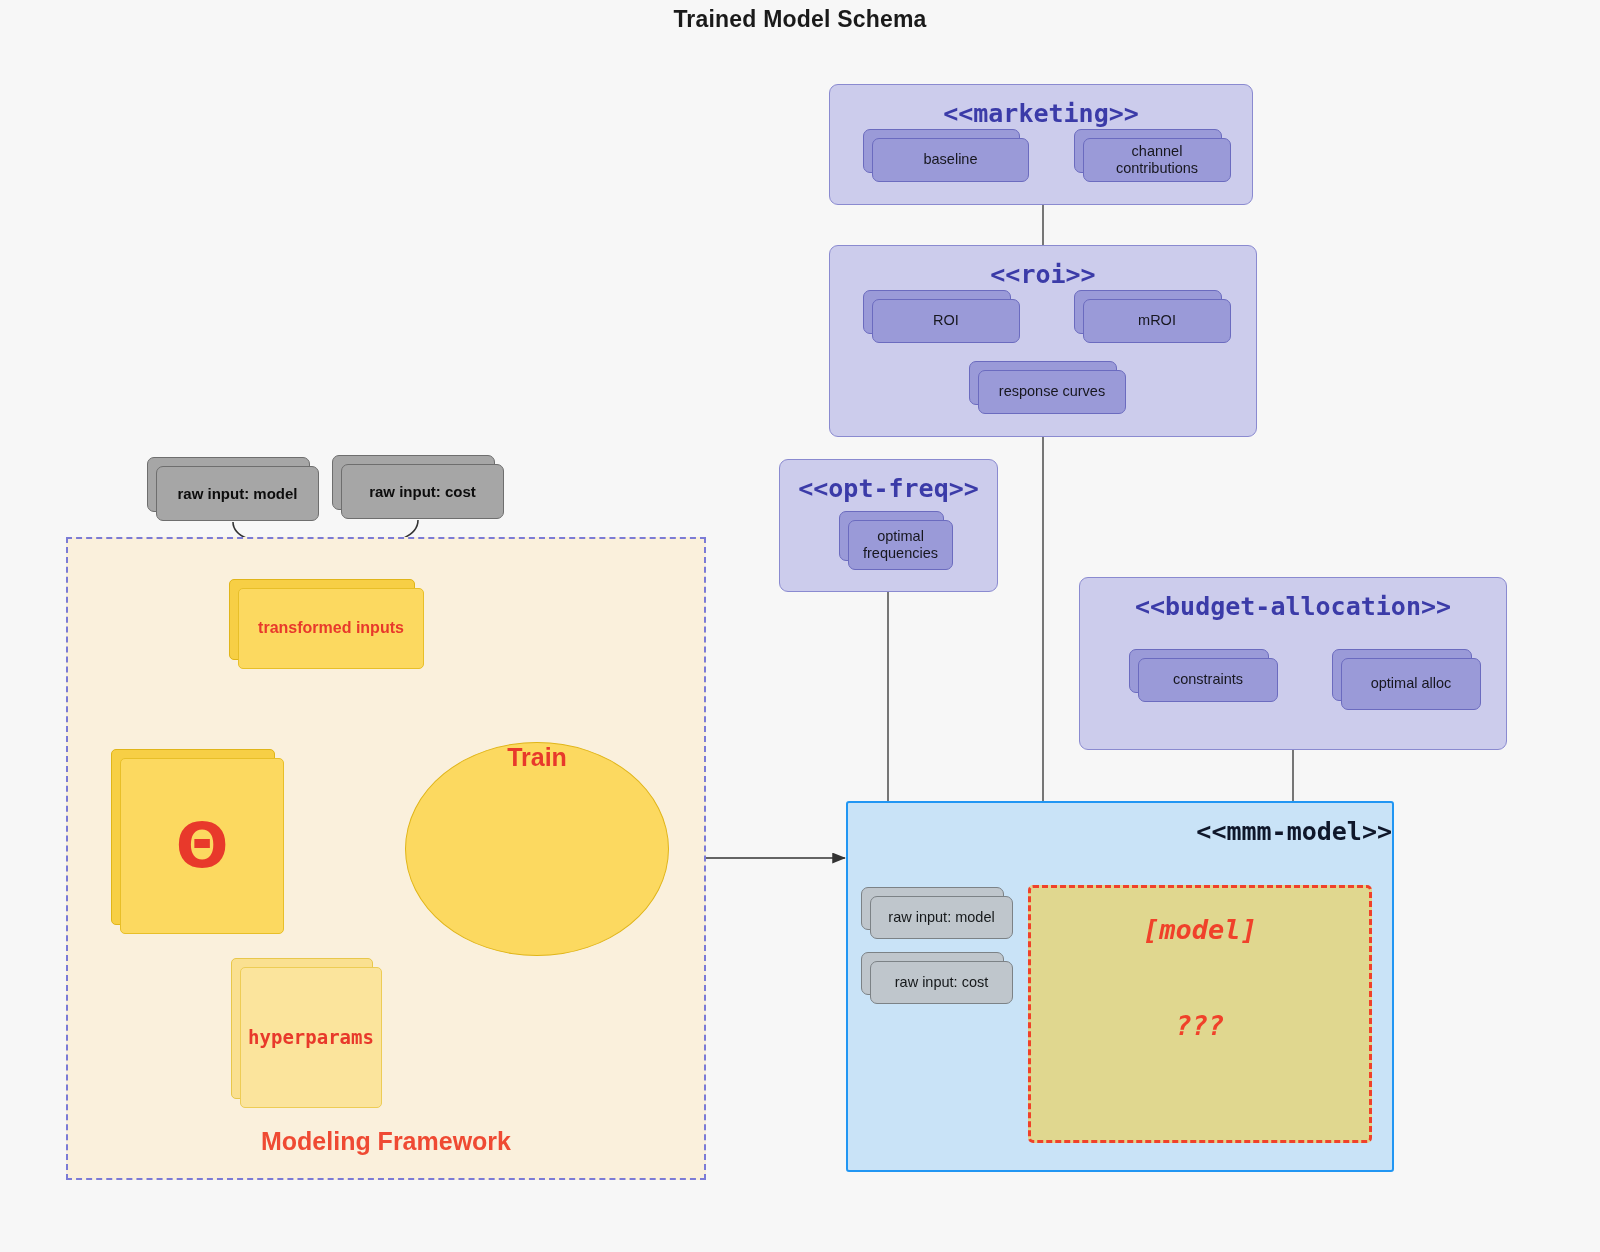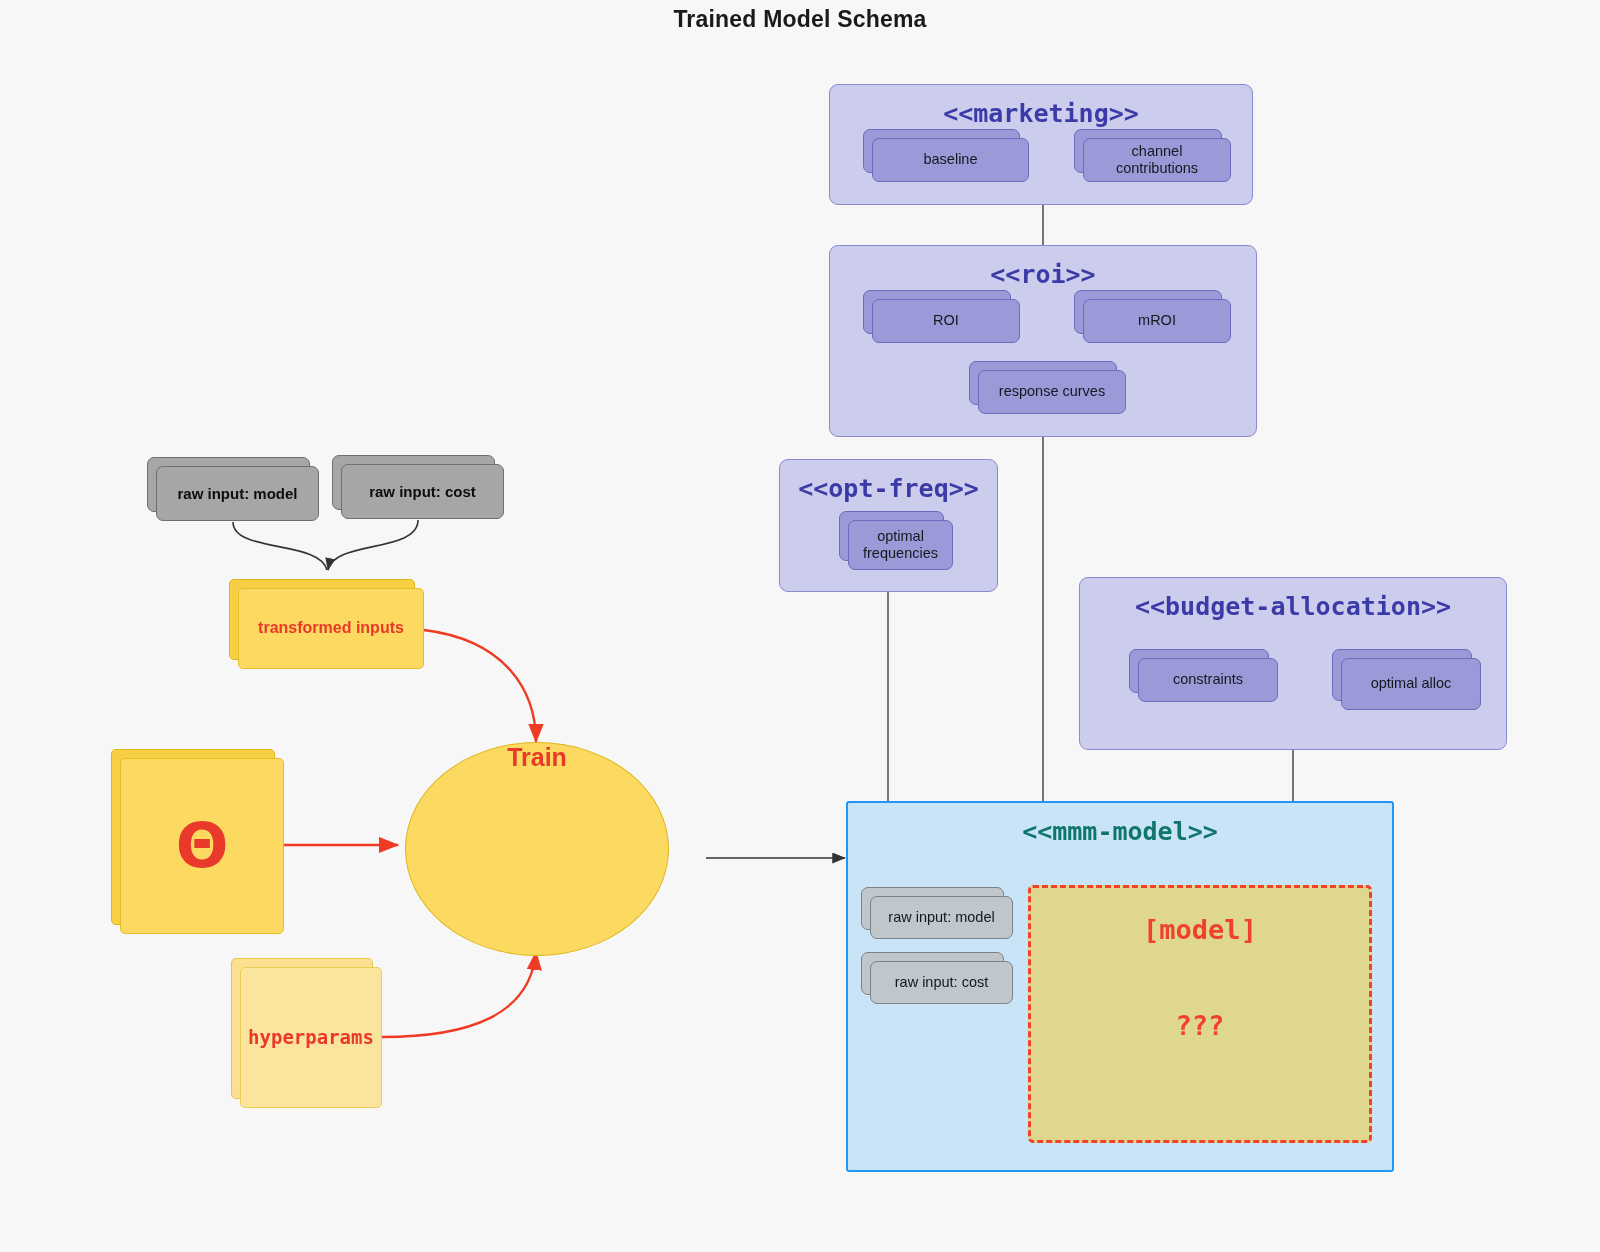--- a/index.html
+++ b/index.html
@@ -36,21 +36,21 @@
     font-weight:bold;
     font-size:25px;
     color:#3b3ba8;
     white-space:nowrap;
   }
   .pkg.blue{
     background:#c9e3f7;
     border:2.4px solid #2196f3;
     border-radius:3px;
   }
-  .pkg.blue > .pkg-title{color:#0f766e;}
+  .pkg.blue > .pkg-title{color:#0f172a;text-align:right;}
 
   
   .node{position:absolute;}
   .node .back{
     position:absolute;left:-9px;top:-9px;width:100%;height:100%;
     background:#9a9ad8;border:1.6px solid #6b6bbf;border-radius:7px;
     box-sizing:border-box;
   }
   .node .front{
     position:absolute;left:0;top:0;width:100%;height:100%;
@@ -226,26 +226,29 @@
 
     <div class="node gray-light" style="left:22px;top:93px;width:143px;height:43px;">
       <div class="back"></div>
       <div class="front">raw input: model</div>
     </div>
     <div class="node gray-light" style="left:22px;top:158px;width:143px;height:43px;">
       <div class="back"></div>
       <div class="front">raw input: cost</div>
     </div>
 
-    <div id="model-placeholder" style="left:180px;top:82px;width:344px;height:258px;">
+    <div id="model-placeholder" style="left:180px;top:82px;width:344px;height:258px;font-style:italic;">
       <div id="model-placeholder-title">[model]</div>
       <div id="model-placeholder-unknown">???</div>
     </div>
   </div>
 
+  <div id="modeling-framework" style="left:66px;top:537px;width:640px;height:643px;">
+    <div id="modeling-framework-label">Modeling Framework</div>
+  </div>
 
   <div class="node gray" style="left:156px;top:466px;width:163px;height:55px;">
     <div class="back"></div>
     <div class="front">raw input: model</div>
   </div>
   <div class="node gray" style="left:341px;top:464px;width:163px;height:55px;">
     <div class="back"></div>
     <div class="front">raw input: cost</div>
   </div>
 

